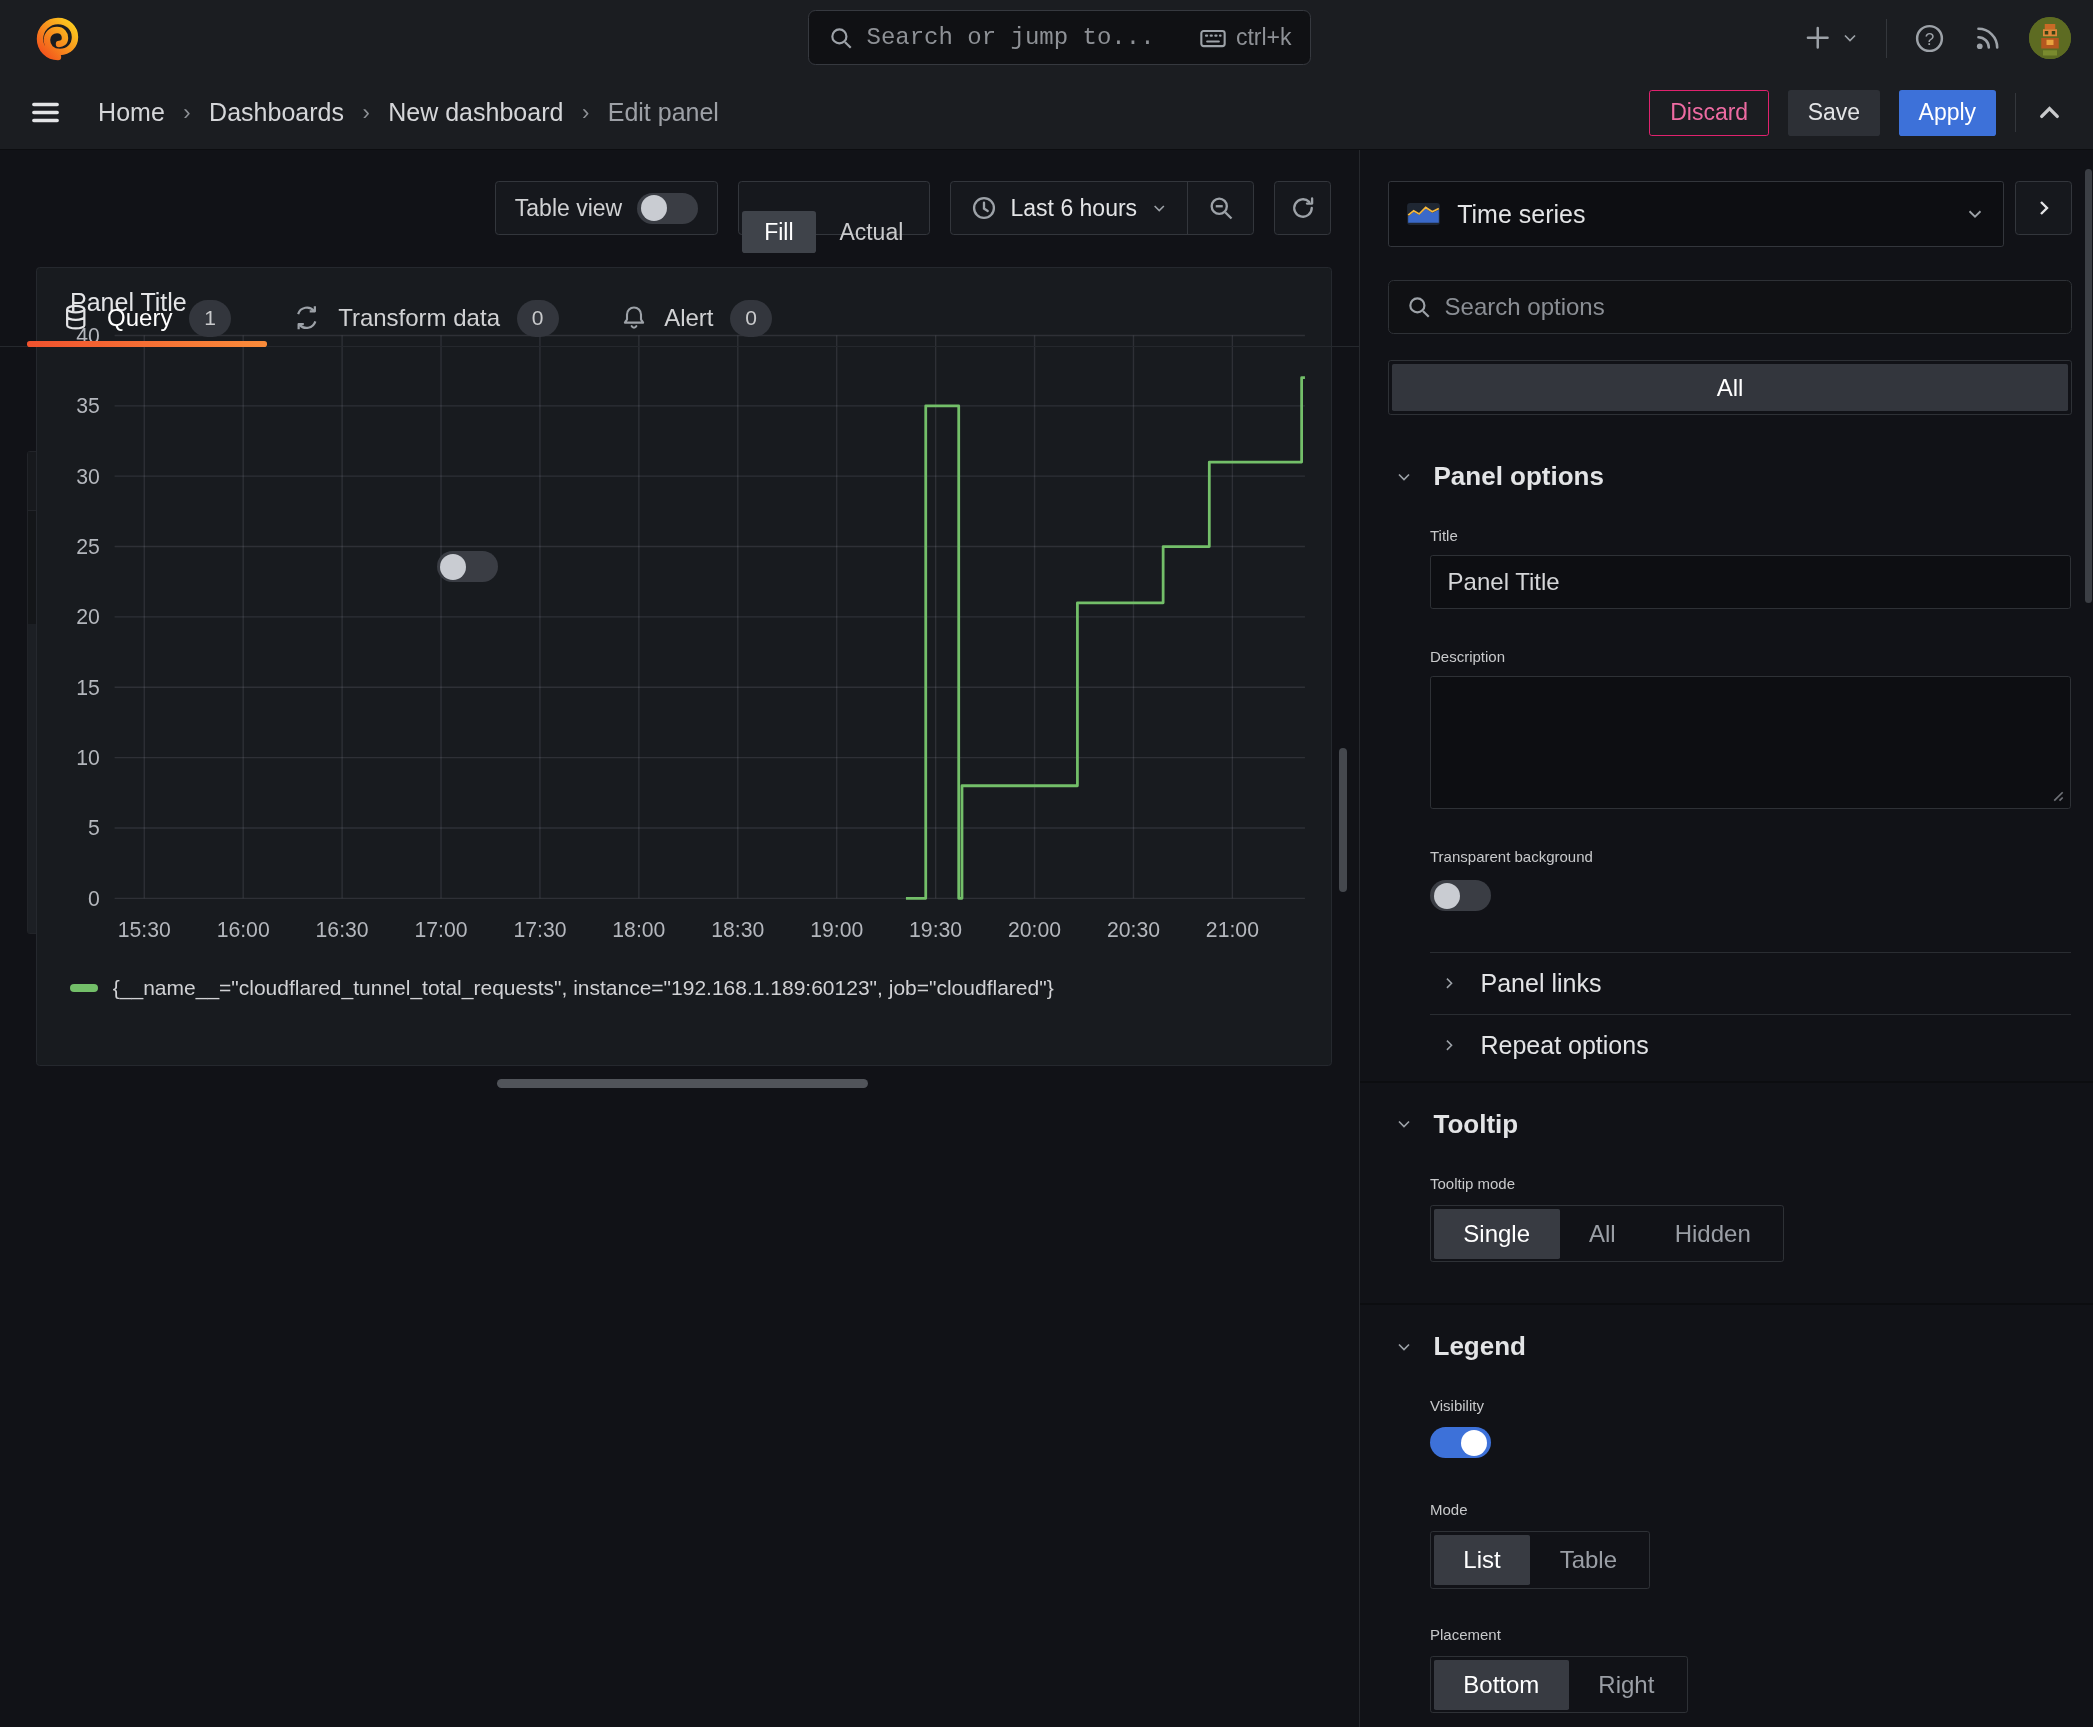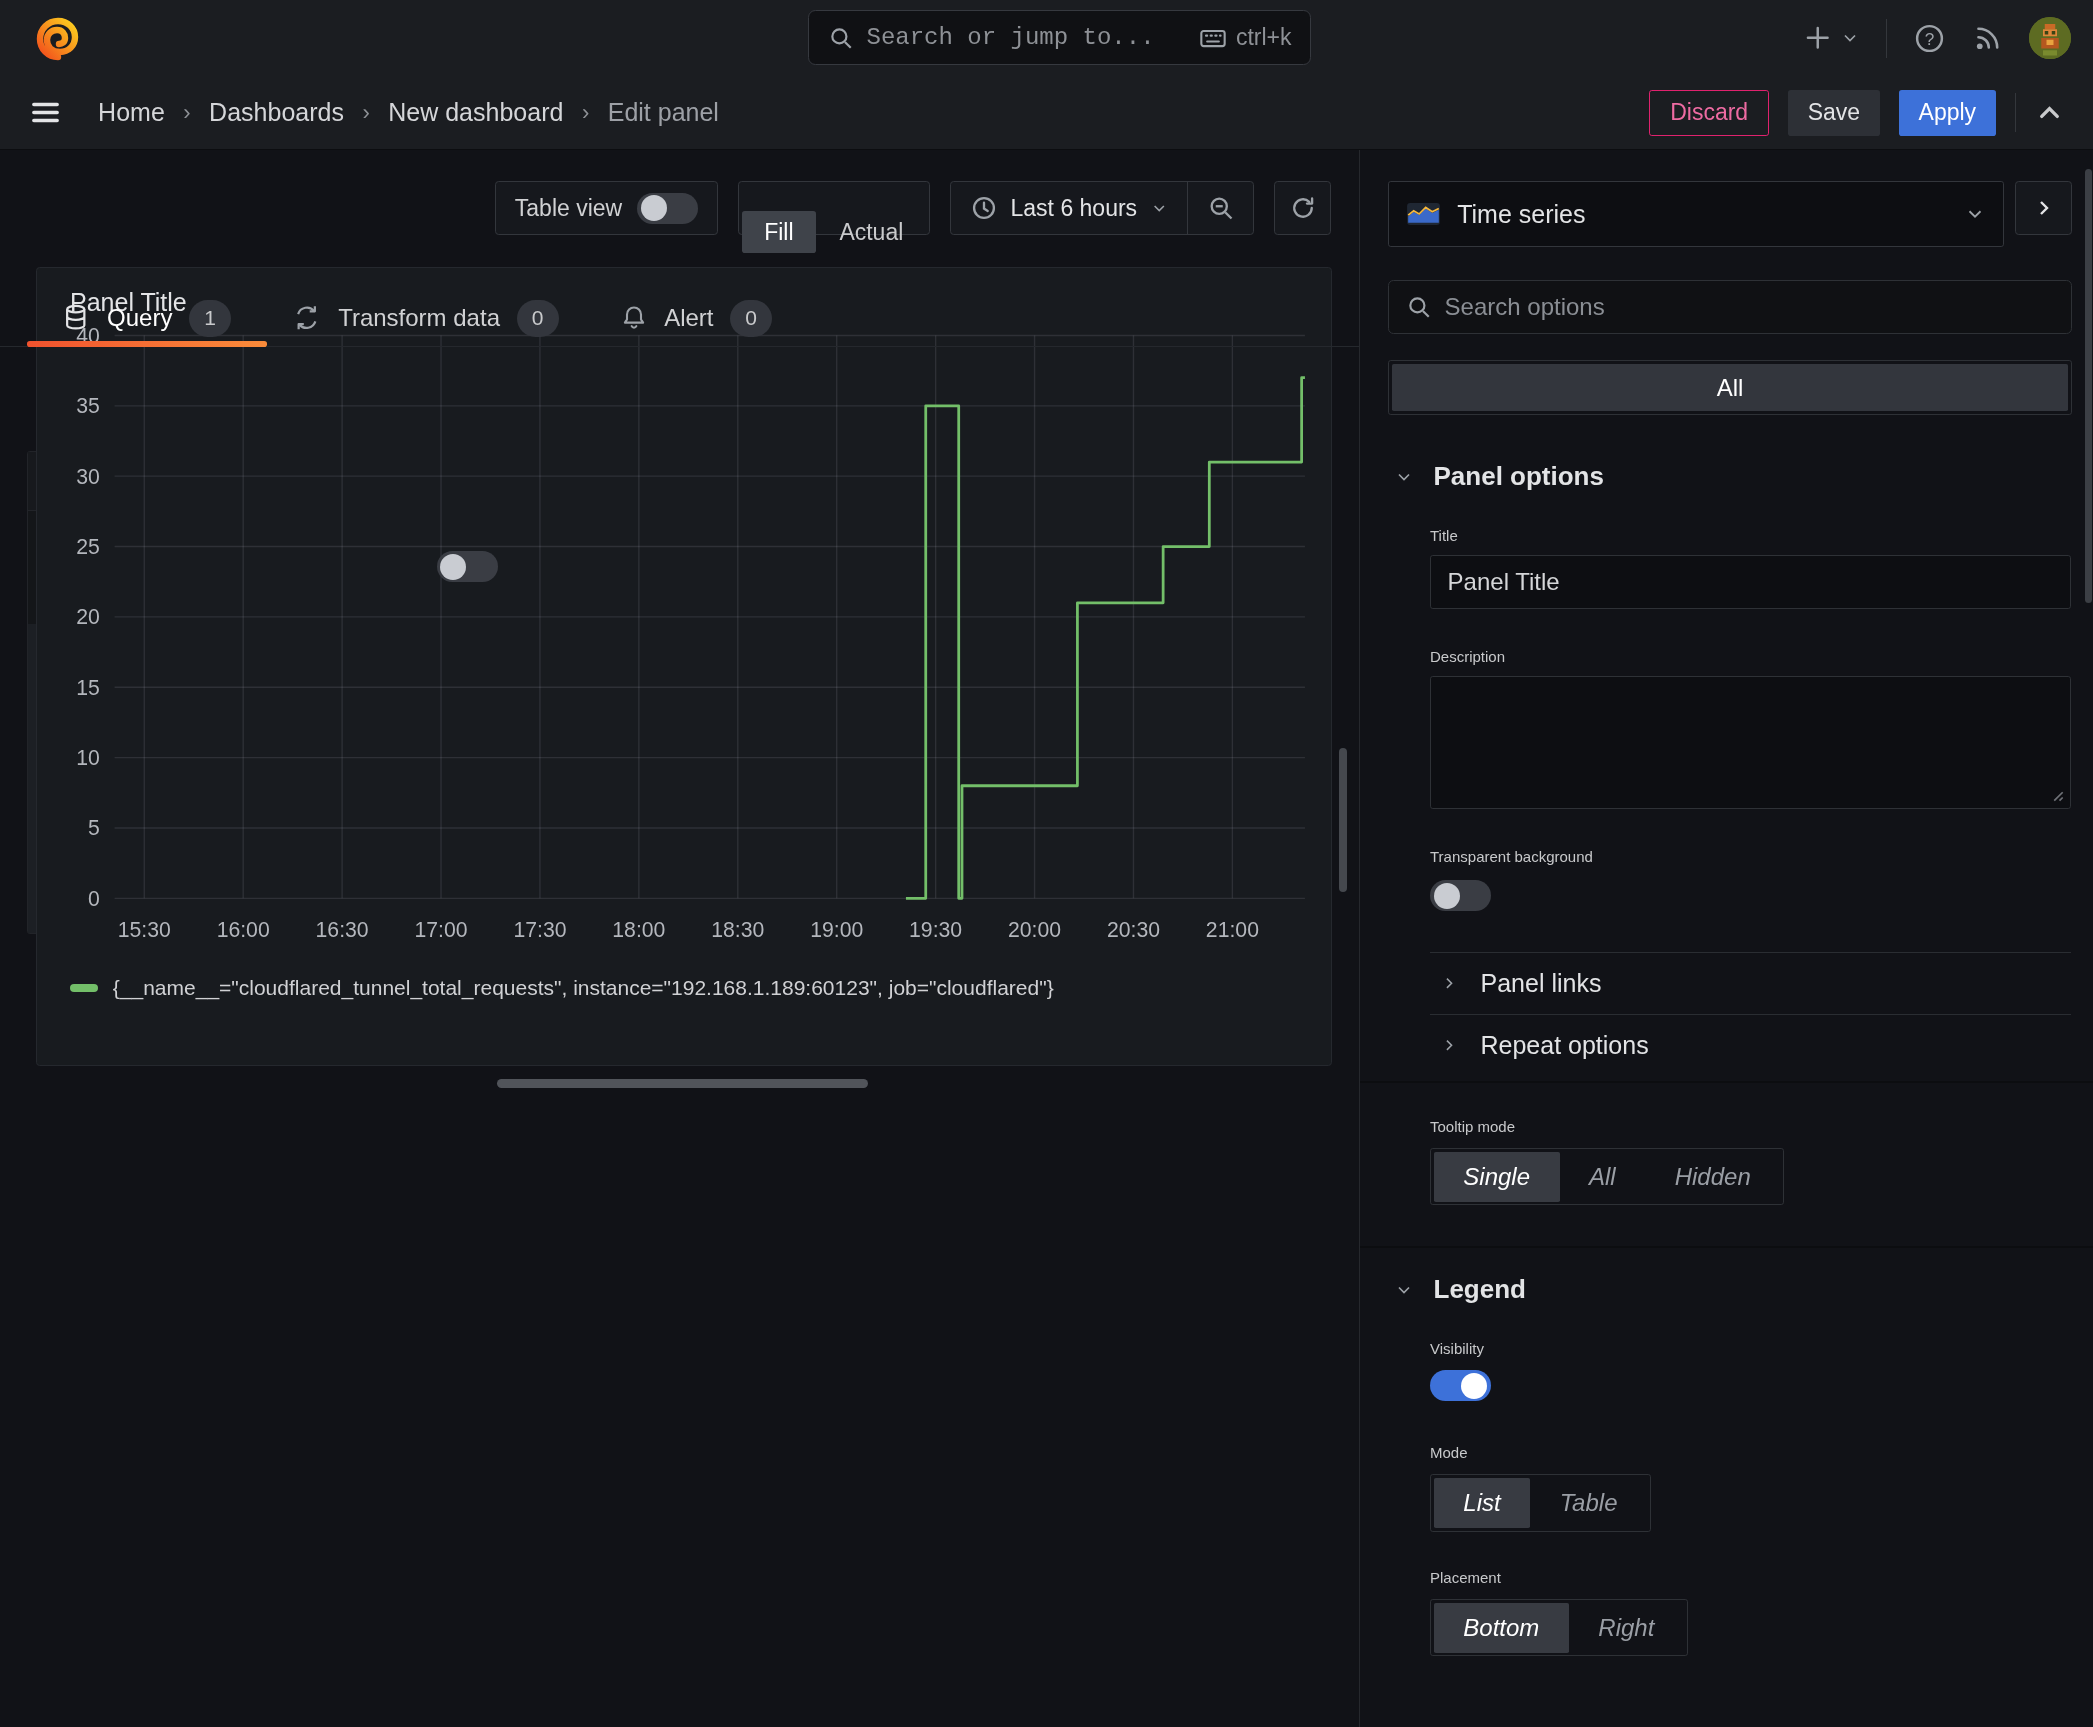--- a/index.html
+++ b/index.html
@@ -145,21 +145,21 @@
   .opt { padding-left:42px; }
   .opt-label { margin-top:35px; font-size:15px; color:#c8c9cb; }
   .opt-input { margin-top:11px; width:641px; height:54px; background:#0d0e12; border:0.9px solid #2e3136; border-radius:2.8px;
                color:#d5d6d8; font-size:24px; font-family:inherit; padding:0 16.6px; outline:none; }
   .opt-textarea { margin-top:11px; width:641px; height:133px; background:#0d0e12; border:0.9px solid #2e3136; border-radius:2.8px; position:relative; }
   .resize-glyph { position:absolute; right:5.5px; bottom:5.5px; }
   .inset-div { margin:35px 0 0 42px; width:641px; height:0.9px; background:#2a2d32; }
   .collapse-row { display:flex; align-items:center; gap:22px; height:61px; padding-left:52px; font-size:25px; color:#e3e4e6; cursor:pointer; }
   .full-div { margin:5.5px 0 0 -28px; width:735px; height:1.8px; background:#0c0d10; }
   .sseg { margin-top:13px; border:0.9px solid #2e3136; border-radius:2.8px; display:inline-flex; padding:2.8px; }
-  .sseg .seg-item { padding:11px 29.5px; font-size:24px; color:#9a9ea5; border-radius:1.8px; cursor:pointer;font-style:italic; }
+  .sseg .seg-item { padding:11px 29.5px; font-size:24px; color:#9a9ea5; border-radius:1.8px; cursor:pointer; }
   .sseg .seg-item.active { background:#383b42; color:#fff; }
   .side-scroll { position:absolute; right:1.8px; top:18.5px; width:7.4px; height:434px; border-radius:3.7px; background:#3c3f45; }
 </style>
 </head>
 <body>
 
 <div class="app">
 
   <header class="topbar">
     <span class="logo">
@@ -625,20 +625,28 @@
     <div class="collapse-row">
       <span class="icon">
         <svg viewBox="0 0 24 24" width="18.5" height="18.5">
             <path d="M9 6l6 6-6 6" fill="none" stroke="currentColor" stroke-width="2"></path>
           </svg>
       </span>
       <span>Repeat options</span>
     </div>
     <div class="full-div"></div>
 
+    <div class="sec-head" style="margin-top:26px">
+      <span class="icon">
+        <svg viewBox="0 0 24 24" width="20" height="20">
+            <path d="M6 9l6 6 6-6" fill="none" stroke="currentColor" stroke-width="2"></path>
+          </svg>
+      </span>
+      <span>Tooltip</span>
+    </div>
     <div class="opt">
       <div class="opt-label">Tooltip mode</div>
       <span class="sseg">
         <span class="seg-item active">Single</span>
         <span class="seg-item">All</span>
         <span class="seg-item">Hidden</span>
       </span>
     </div>
     <div class="full-div" style="margin-top:41px"></div>
 

